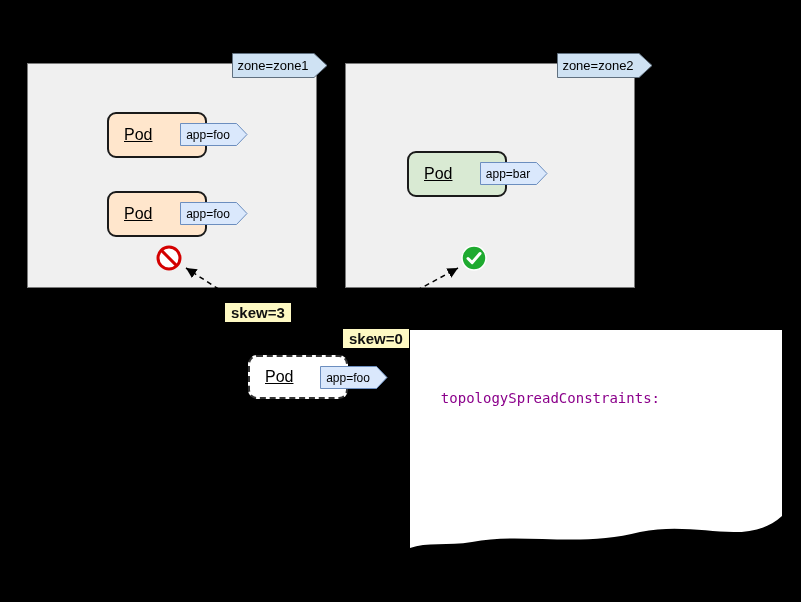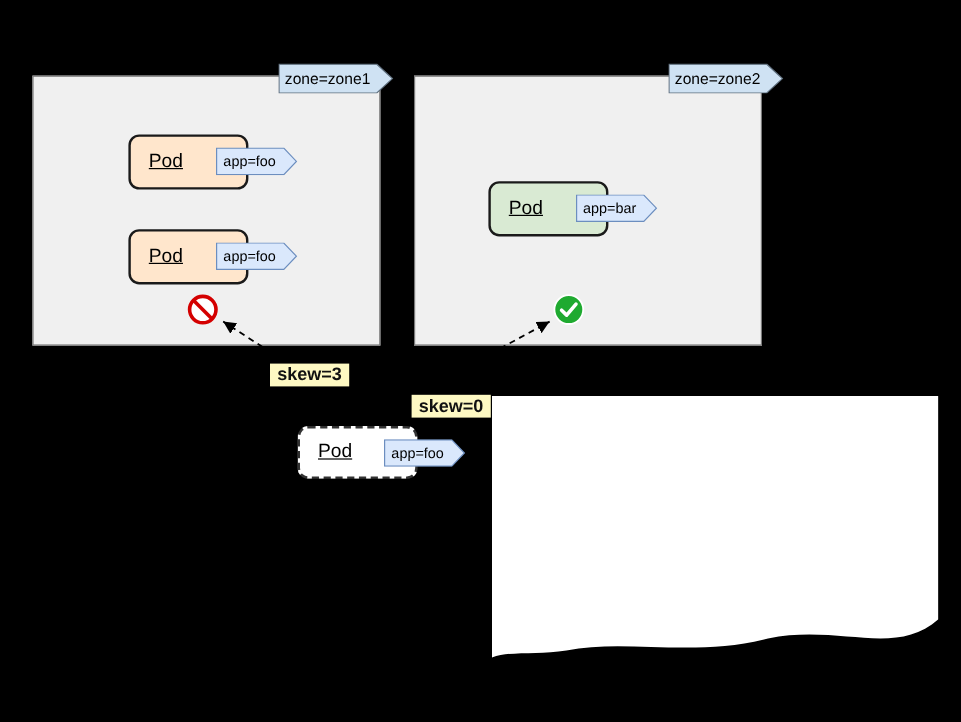--- a/index.html
+++ b/index.html
@@ -106,20 +106,21 @@
   <svg class="tag" style="left:320px; top:366px;" width="68" height="23">
     <polygon points="0.5,0.5 56.5,0.5 67,11.5 56.5,22.5 0.5,22.5" fill="#dae8fc" stroke="#6c8ebf" stroke-width="1"></polygon>
     <text x="28" y="15.5" text-anchor="middle" font-size="12" fill="#000">app=foo</text>
   </svg>
 
   <svg class="paper" style="left:410px; top:330px;" width="372" height="226" viewBox="0 0 372 226">
     <path d="M0,0 H372 V186 C336,218 290,190 230,202 C170,218 110,202 62,212 C38,216 16,212 0,218 Z" fill="#ffffff"></path>
   </svg>
 
   <div class="code">
+    <div class="code-line"><span class="pre">  </span><span class="key">topologySpreadConstraints:</span><span class="val"></span></div>
     
     
     
     
     
   </div>
 
 </div>
 
 </body></html>

